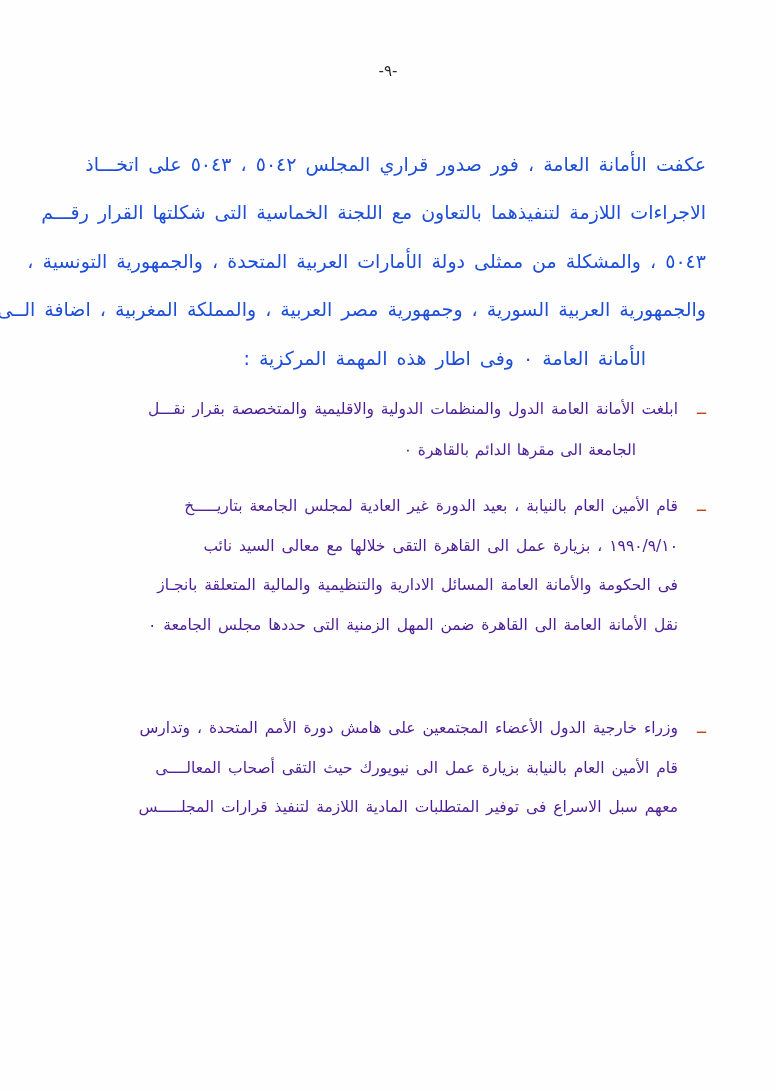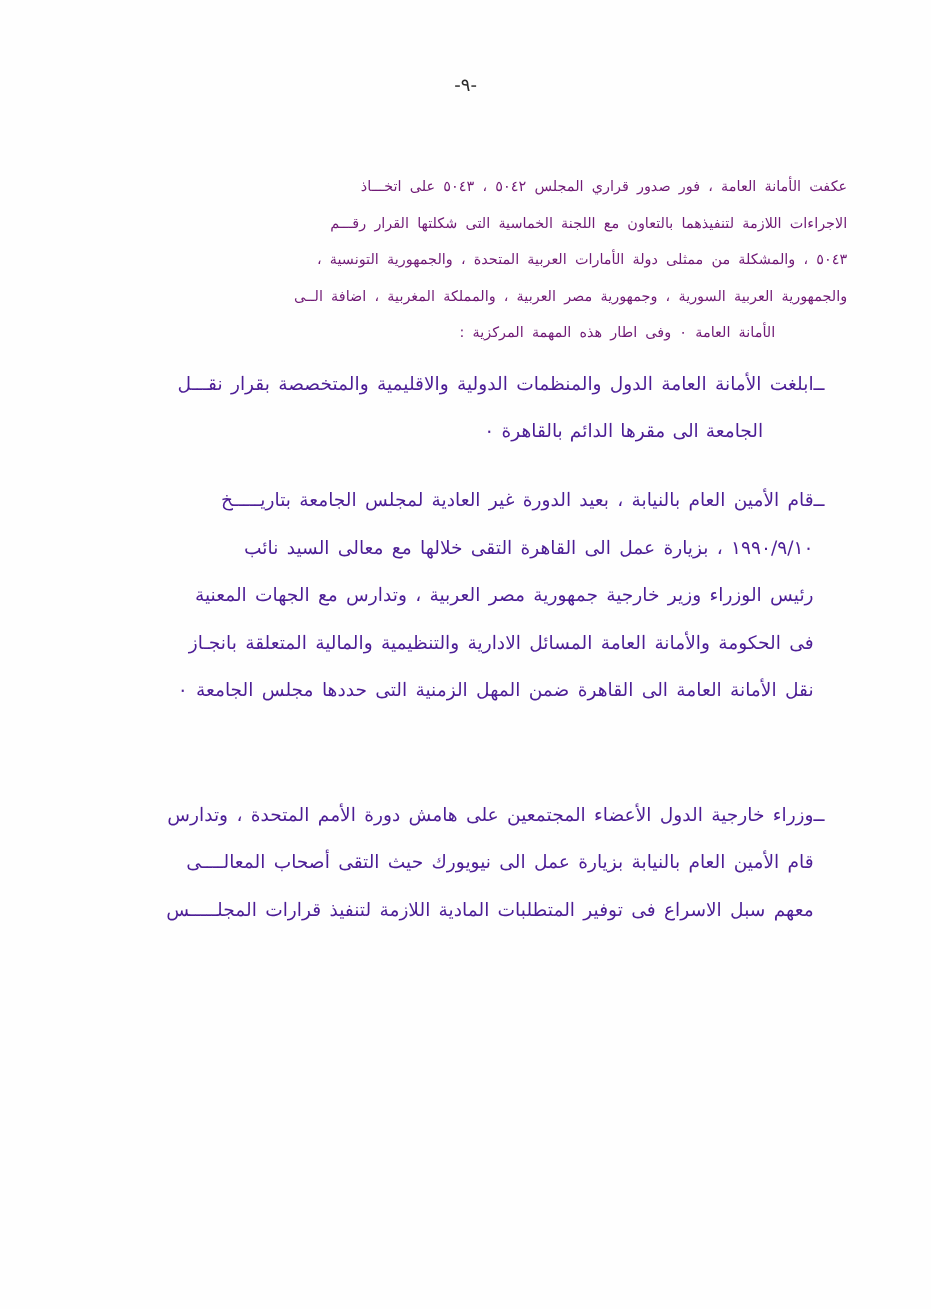--- a/index.html
+++ b/index.html
@@ -30,44 +30,44 @@
   .content {
     position: absolute;
     top: 140px;
     right: 70px;
     left: 60px;
     direction: rtl;
     text-align: right;
   }
   .para {
     margin: 0 0 8px 0;
-    font-size: 12px;
+    font-size: 19px;
     line-height: 2.55;
-    color: #701a75;
+    color: #1d4ed8;
     letter-spacing: 0.2px;
   }
   
   .para.block {
     text-align: justify;
     text-align-last: right;
     word-spacing: 3px;
   }
   .bullet-row {
     display: flex;
     flex-direction: row;
     align-items: flex-start;
     margin-bottom: 18px;
   }
   .dash {
     flex: 0 0 auto;
     width: 28px;
     font-size: 15.5px;
     line-height: 2.55;
-    color: #4c1d95;
-    text-align: left;
+    color: #c2410c;
+    text-align: right;
     padding-top: 0px;
   }
   .bullet-text {
     flex: 1 1 auto;
     font-size: 15.5px;
     line-height: 2.55;
     color: #4c1d95;
     text-align: justify;
     text-align-last: right;
     word-spacing: 2px;
@@ -112,21 +112,20 @@
         <span class="line">ابلغت الأمانة العامة الدول والمنظمات الدولية والاقليمية والمتخصصة بقرار نقـــل</span>
         <span class="line center-ish">الجامعة الى مقرها الدائم بالقاهرة ٠</span>
       </div>
     </div>
 
     <div class="bullet-row">
       <div class="dash">ــ</div>
       <div class="bullet-text">
         <span class="line">قام الأمين العام بالنيابة ، بعيد الدورة غير العادية لمجلس الجامعة بتاريـــــخ</span>
         <span class="line">١٩٩٠/٩/١٠ ، بزيارة عمل الى القاهرة التقى خلالها مع معالى السيد نائب</span>
-        <span class="line">رئيس الوزراء وزير خارجية جمهورية مصر العربية ، وتدارس مع الجهات المعنية</span>
         <span class="line">فى الحكومة والأمانة العامة المسائل الادارية والتنظيمية والمالية المتعلقة بانجـاز</span>
         <span class="line">نقل الأمانة العامة الى القاهرة ضمن المهل الزمنية التى حددها مجلس الجامعة ٠</span>
       </div>
     </div>
 
     <div class="spacer-lg"></div>
 
     <div class="bullet-row">
       <div class="dash">ــ</div>
       <div class="bullet-text">

